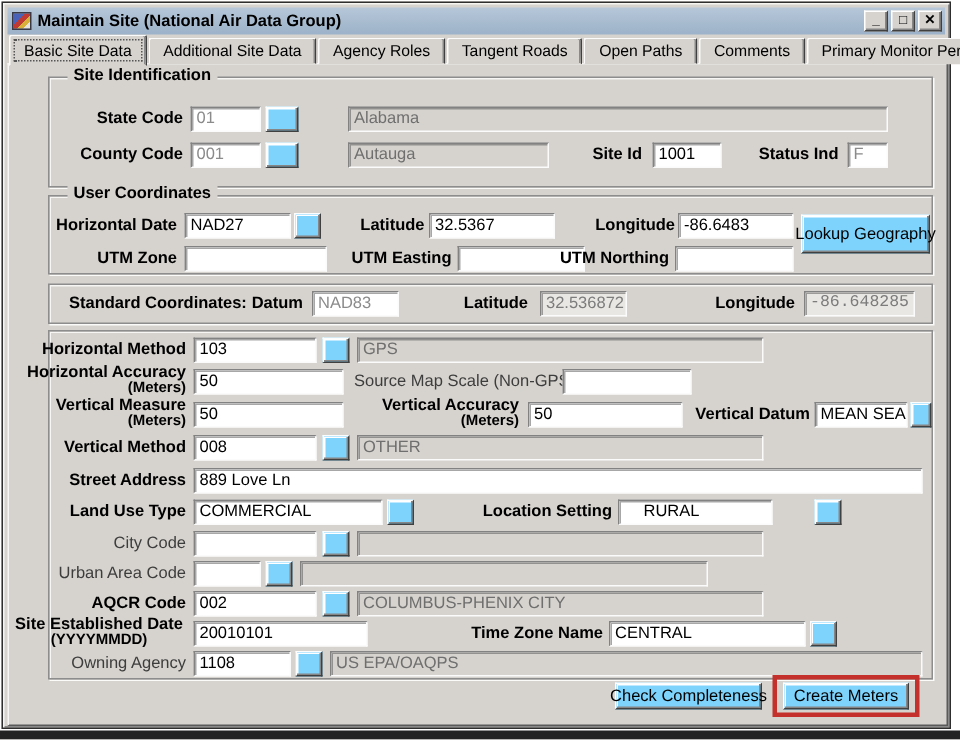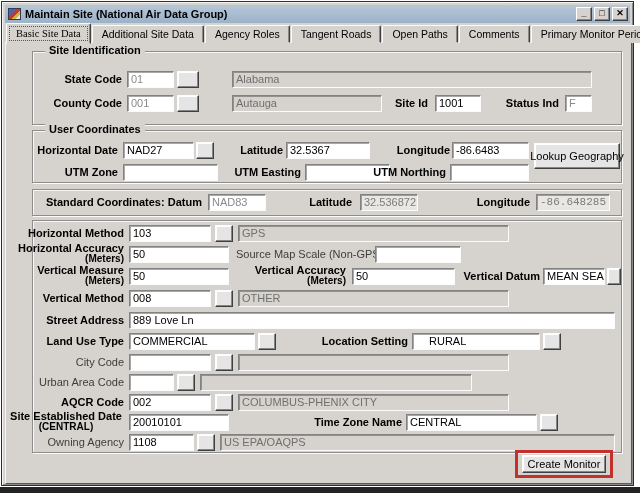--- a/index.html
+++ b/index.html
@@ -37,21 +37,21 @@
   .tabs { position:absolute; left:4px; top:20px; height:21px; display:flex; align-items:flex-end; z-index:3; }
   .tab {
     height:18px; padding:0 9px; margin-right:1px; background:#d6d3ce;
     border:1px solid; border-color:#fbfbfb #404040 #d6d3ce #fbfbfb;
     box-shadow: inset -1px 0 0 #8a8a8a;
     border-radius:2px 2px 0 0;
     font-size:10.5px; color:#000; display:flex; align-items:center; white-space:nowrap;
   }
   .tab.active {
     height:21px; margin-bottom:-1px; z-index:4; position:relative;
-    outline:1px dotted #555; outline-offset:-4px; font-weight:normal;font-family:Liberation Serif, serif;
+    outline:1px dotted #555; outline-offset:-4px; font-weight:normal;
   }
 
   .panel {
     position:absolute; left:3px; top:40px; width:627px; height:442px;
     background:#d6d3ce;
     border:1px solid; border-color:#f6f6f4 #5a5a5a #5a5a5a #f6f6f4;
   }
 
   .groupbox {
     position:absolute; border:1px solid #8d8d8d;
@@ -75,21 +75,21 @@
     border:1px solid; border-color:#828282 #fbfbfb #fbfbfb #828282;
     box-shadow: inset 1px 1px 0 rgba(80,80,80,.5);
     font-size:11px; line-height:15px; padding:0 3px;
     white-space:nowrap; overflow:hidden;
   }
   .tf.ro   { background:#d6d3ce; color:#6f6f6f; }
   .tf.dimt { color:#8b8b8b; }
   .tf.std  { background:#e9e7e3; color:#7c7c7c; text-align:center; }
 
   .btn {
-    position:absolute; background:#e5e5e5; color:#000; cursor:default;
+    position:absolute; background:#7dd3fc; color:#000; cursor:default;
     border:1px solid; border-color:#fdfdfd #404040 #404040 #fdfdfd;
     box-shadow: inset -1px -1px 0 #868686, inset 1px 1px 0 #fff;
     font-size:11px; display:flex; align-items:center; justify-content:center;
     white-space:nowrap;
   }
   .mini { height:17px; }
 
   .red-rect { position:absolute; border:3px solid #c4302b; background:transparent; }
 </style>
 </head>
@@ -123,21 +123,21 @@
       <div class="legend">Site Identification</div>
     </div>
     <div class="lbl" style="left:10px; top:28px; width:106px;">State Code</div>
     <div class="tf dimt" style="left:121px; top:28px; width:47px;">01</div>
     <div class="btn mini" style="left:171px; top:28px; width:22px;"></div>
     <div class="tf ro" style="left:226px; top:28px; width:360px;">Alabama</div>
 
     <div class="lbl" style="left:10px; top:52px; width:106px;">County Code</div>
     <div class="tf dimt" style="left:121px; top:52px; width:47px;">001</div>
     <div class="btn mini" style="left:171px; top:52px; width:22px;"></div>
-    <div class="tf ro" style="left:226px; top:52px; width:150px;">Autauga</div>
+    <div class="tf ro" style="left:226px; top:52px; width:134px;">Autauga</div>
     <div class="lbl" style="left:366px; top:52px; width:56px;">Site Id</div>
     <div class="tf" style="left:429px; top:52px; width:46px;">1001</div>
     <div class="lbl" style="left:493px; top:52px; width:60px;">Status Ind</div>
     <div class="tf dimt" style="left:559px; top:52px; width:27px;">F</div>
 
     <div class="groupbox" style="left:26px; top:87px; width:590px; height:53px;">
       <div class="legend">User Coordinates</div>
     </div>
     <div class="lbl" style="left:10px; top:99px; width:102px;">Horizontal Date</div>
     <div class="tf" style="left:117px; top:99px; width:71px;">NAD27</div>
@@ -198,51 +198,52 @@
     <div class="btn mini" style="left:209px; top:247px; width:18px;"></div>
     <div class="tf ro" style="left:232px; top:247px; width:271px;">OTHER</div>
 
     <div class="lbl" style="left:10px; top:269px; width:108px;">Street Address</div>
     <div class="tf" style="left:123px; top:269px; width:486px;">889 Love Ln</div>
 
     <div class="lbl" style="left:10px; top:290px; width:108px;">Land Use Type</div>
     <div class="tf" style="left:123px; top:290px; width:126px;">COMMERCIAL</div>
     <div class="btn mini" style="left:252px; top:290px; width:18px;"></div>
     <div class="lbl" style="left:310px; top:290px; width:92px;">Location Setting</div>
-    <div class="tf" style="left:406px; top:290px; width:128px;padding-left:16px;">RURAL</div>
+    <div class="tf" style="left:406px; top:290px; width:103px;padding-left:16px;">RURAL</div>
     <div class="btn mini" style="left:537px; top:290px; width:18px;"></div>
 
     <div class="lbl dim" style="left:10px; top:311px; width:108px;">City Code</div>
     <div class="tf" style="left:123px; top:311px; width:82px;"></div>
     <div class="btn mini" style="left:209px; top:311px; width:18px;"></div>
     <div class="tf ro" style="left:232px; top:311px; width:271px;"></div>
 
     <div class="lbl dim" style="left:10px; top:331px; width:108px;">Urban Area Code</div>
     <div class="tf" style="left:123px; top:331px; width:45px;"></div>
     <div class="btn mini" style="left:171px; top:331px; width:18px;"></div>
     <div class="tf ro" style="left:194px; top:331px; width:272px;"></div>
 
     <div class="lbl" style="left:10px; top:351px; width:108px;">AQCR Code</div>
     <div class="tf" style="left:123px; top:351px; width:82px;">002</div>
     <div class="btn mini" style="left:209px; top:351px; width:18px;"></div>
     <div class="tf ro" style="left:232px; top:351px; width:271px;">COLUMBUS-PHENIX CITY</div>
 
     <div class="lbl" style="left:2px; top:368px; width:116px; line-height:11px;text-align:center;">
       <span>Site Established Date</span>
-      <span class="sub">(CENTRAL)</span>
-    </div>
-    <div class="tf" style="left:123px; top:371px; width:100px;">20010101</div>
+      <span class="sub">(YYYYMMDD)</span>
+    </div>
+    <div class="tf" style="left:123px; top:371px; width:116px;">20010101</div>
     <div class="lbl" style="left:296px; top:371px; width:100px;">Time Zone Name</div>
     <div class="tf" style="left:400px; top:371px; width:131px;">CENTRAL</div>
     <div class="btn mini" style="left:534px; top:371px; width:18px;"></div>
 
     <div class="lbl dim" style="left:10px; top:391px; width:108px;">Owning Agency</div>
     <div class="tf" style="left:123px; top:391px; width:65px;">1108</div>
     <div class="btn mini" style="left:191px; top:391px; width:18px;"></div>
     <div class="tf ro" style="left:214px; top:391px; width:395px;">US EPA/OAQPS</div>
 
+    <div class="btn" style="left:404px; top:412px; width:98px; height:18px;">Check Completeness</div>
     <div class="red-rect" style="left:509px; top:407px; width:98px; height:28px;"></div>
-    <div class="btn" style="left:516px; top:412px; width:84px; height:18px;">Create Monitor</div>
+    <div class="btn" style="left:516px; top:412px; width:84px; height:18px;">Create Meters</div>
 
   </div>
 </div>
 
 <div class="bottom-strip"></div>
 
 </body></html>

